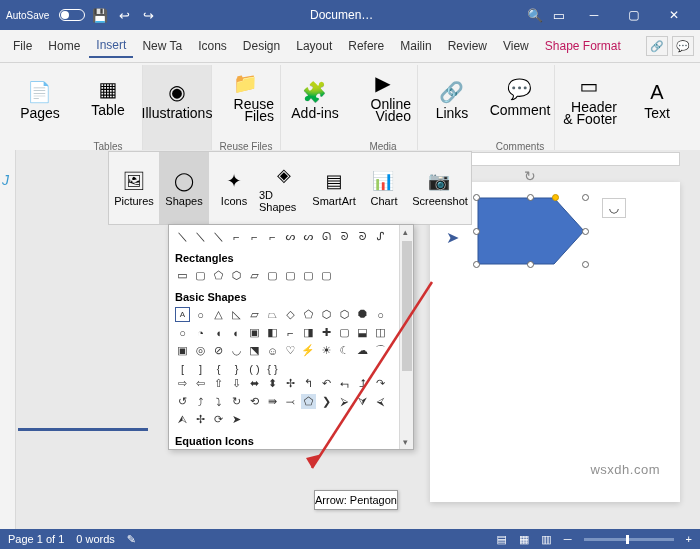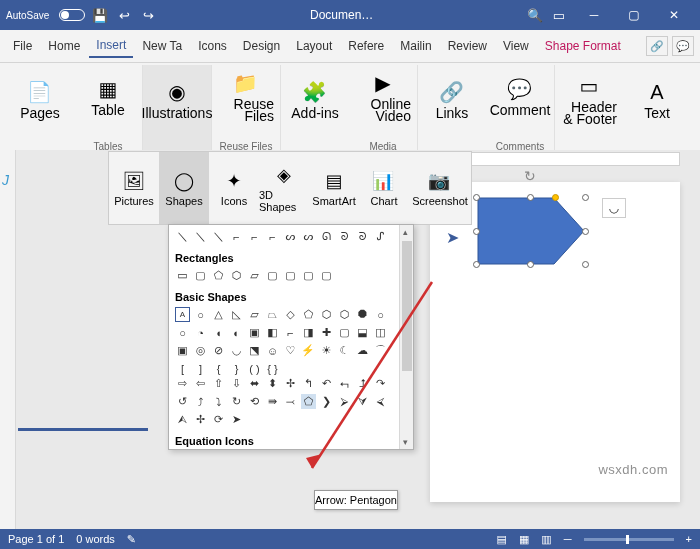--- a/index.html
+++ b/index.html
@@ -49,21 +49,21 @@
   .layout-opts { position: absolute; left: 602px; top: 198px; width: 24px; height: 20px; border: 1px solid #ccc; background: #fff; display: flex; align-items: center; justify-content: center; font-size: 12px; }
   .blue-arrow { position: absolute; left: 446px; top: 228px; font-size: 16px; color: #3b5b9a; }
   .red-arrow { position: absolute; left: 300px; top: 276px; z-index: 35; }
   .blue-line { position: absolute; left: 18px; top: 428px; width: 130px; height: 3px; background: #3b5b9a; }
   .left-margin { position: absolute; left: 0; top: 150px; width: 16px; bottom: 20px; background: #f3f3f3; border-right: 1px solid #d8d8d8; }
   .j-mark { position: absolute; left: 2px; top: 172px; font-size: 14px; color: #3b9ad0; font-style: italic; }
   .statusbar { position: absolute; bottom: 0; left: 0; right: 0; height: 20px; background: #3b5b9a; color: #fff; display: flex; align-items: center; font-size: 11px; padding: 0 8px; gap: 12px; }
   .statusbar .spacer { flex: 1; }
   .zoom-slider { width: 90px; height: 3px; background: #7a94c2; position: relative; }
   .zoom-slider::after { content: ''; position: absolute; left: 42px; top: -3px; width: 3px; height: 9px; background: #fff; }
-  .watermark { position: absolute; right: 32px; top: 312px; color: #909090; font-size: 13px; letter-spacing: 0.5px; z-index: 5; }
+  .watermark { position: absolute; right: 40px; top: 312px; color: #909090; font-size: 13px; letter-spacing: 0.5px; z-index: 5; }
 </style>
 </head>
 <body>
 
 <div class="titlebar">
   <div class="autosave">
     <span>AutoSave</span>
     <span class="toggle"></span>
   </div>
   <div class="tb-icon">💾</div>

